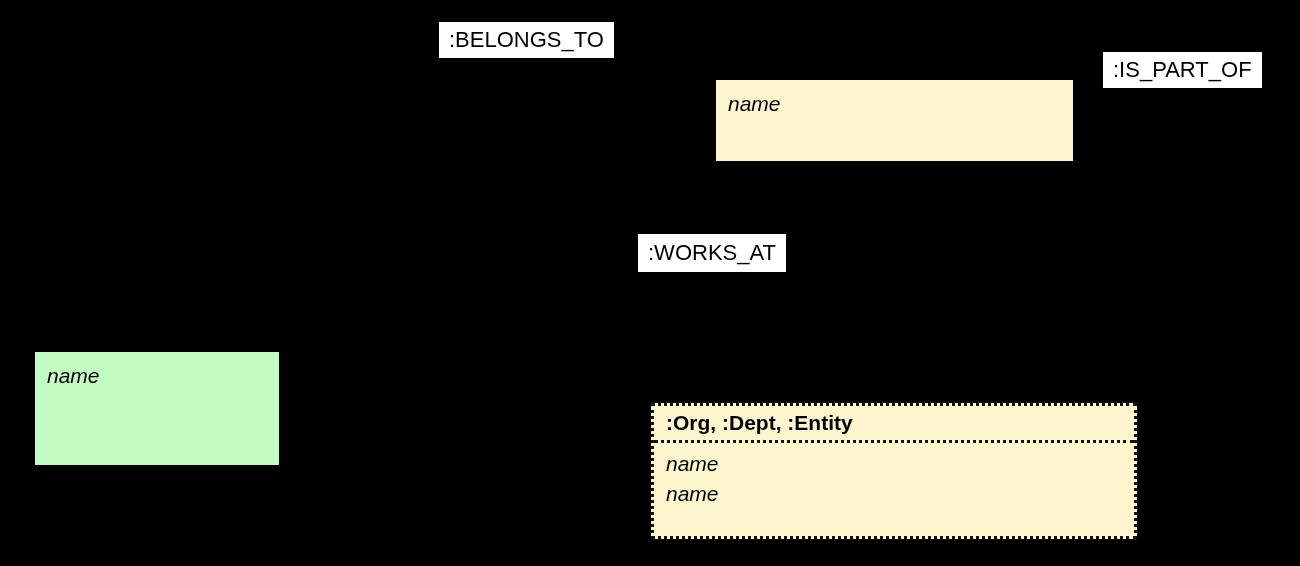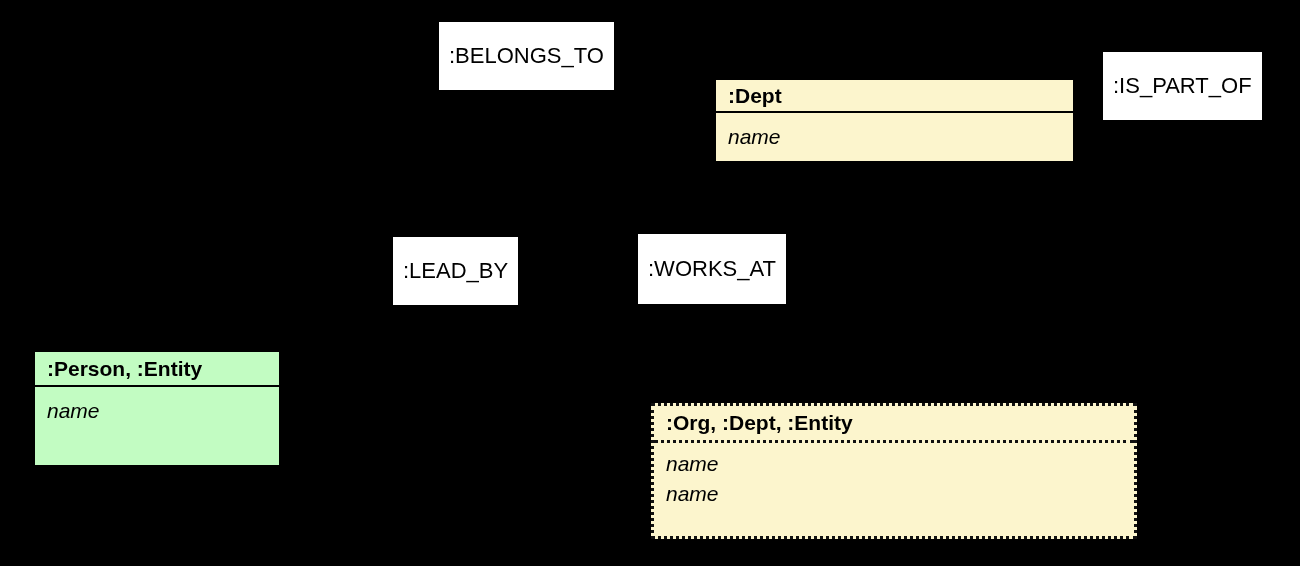--- a/index.html
+++ b/index.html
@@ -45,54 +45,51 @@
   #node-org .node-header{height:34px;}
   #node-org .node-body{padding-top:6px;}
 
   .rel-label{
     position:absolute;
     background:#FFFFFF;
     color:#000000;
     font-size:22px;
     line-height:36px;
     height:36px;
-    padding:16px 10px;
+    padding:0 10px;
     white-space:nowrap;
   }
   #rel-belongs-to{left:439px;top:22px;}
   #rel-is-part-of{left:1103px;top:52px;}
   #rel-lead-by{left:393px;top:237px;}
   #rel-works-at{left:638px;top:234px;height:38px;line-height:38px;}
 </style>
 </head>
 <body>
 
 <div class="canvas">
 
 
   <div class="node yellow" id="node-dept">
-    <div class="node-header">:Dept</div>
     <div class="node-body">
       <div>name</div>
     </div>
   </div>
 
   <div class="node green" id="node-person">
-    <div class="node-header">:Person, :Entity</div>
     <div class="node-body">
       <div>name</div>
     </div>
   </div>
 
   <div class="node yellow dotted" id="node-org">
     <div class="node-header">:Org, :Dept, :Entity</div>
     <div class="node-body">
       <div>name</div>
       <div>name</div>
     </div>
   </div>
 
   <div class="rel-label" id="rel-belongs-to">:BELONGS_TO</div>
   <div class="rel-label" id="rel-is-part-of">:IS_PART_OF</div>
-  <div class="rel-label" id="rel-lead-by">:LEAD_BY</div>
   <div class="rel-label" id="rel-works-at">:WORKS_AT</div>
 
 </div>
 
 </body></html>

